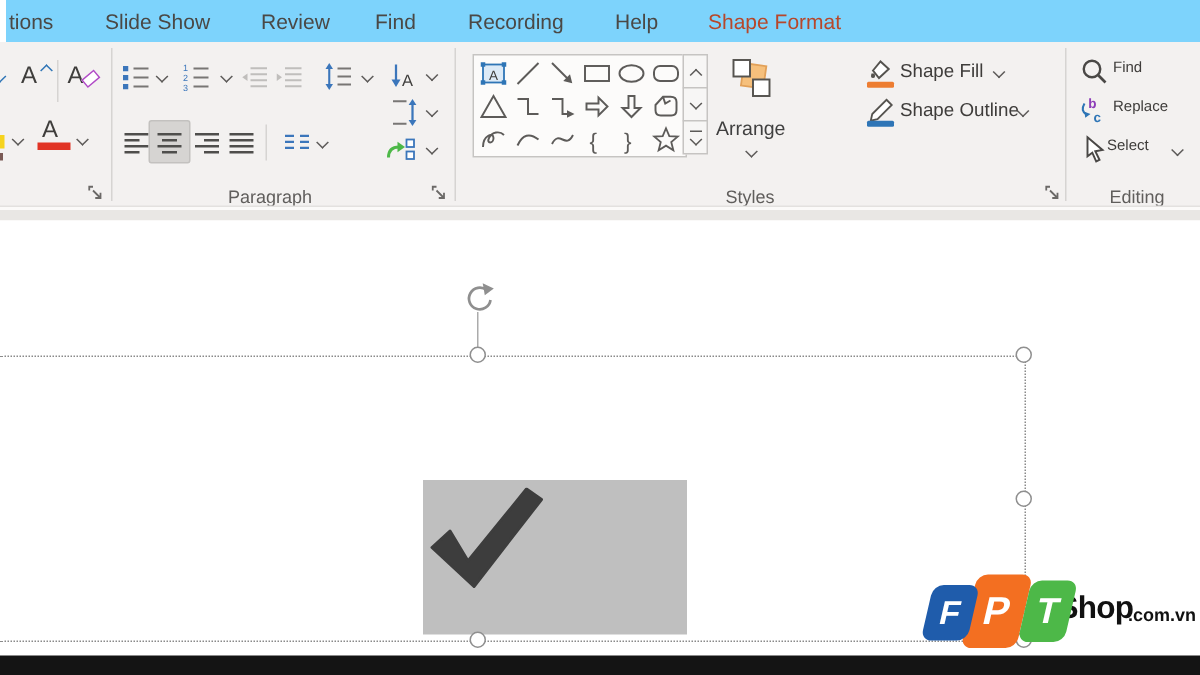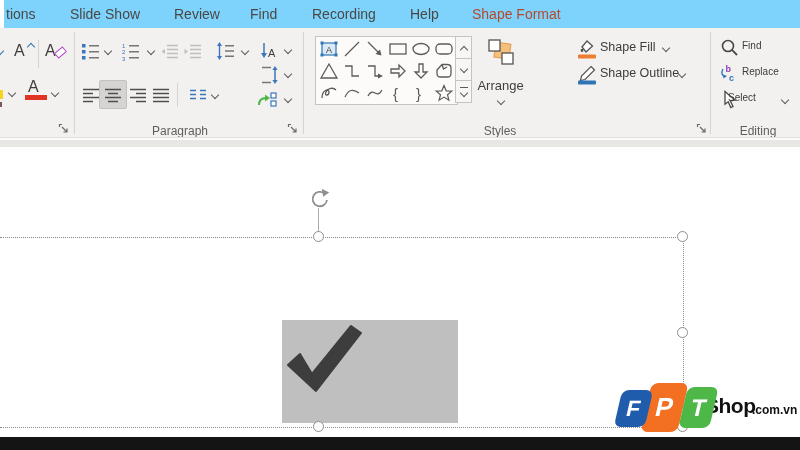--- a/index.html
+++ b/index.html
@@ -363,21 +363,21 @@
           </svg>
       </span>
       <span class="lbl" style="left:26px;top:3px">Replace</span>
     </div>
     <div class="abs" style="left:716px;top:61px;width:84px;height:22px">
       <span class="ic" style="left:6px;top:1px">
         <svg width="16" height="20">
             <path d="M3 1.5 L13 10 L8.2 10.8 L11 16.5 L8.8 17.6 L6.2 11.8 L3 14.2 Z" fill="#fff" stroke="#4a4846" stroke-width="1.3"></path>
           </svg>
       </span>
-      <span class="lbl" style="left:12px;top:3px">Select</span>
+      <span class="lbl" style="left:22px;top:3px">Select</span>
       <span class="chv" style="left:66px;top:8px"></span>
     </div>
     <div class="glbl" style="left:722px;top:96px;width:72px">Editing</div>
   </div>
 
   <div class="strip1"></div>
   <div class="strip2"></div>
   <div class="canvas"></div>
 
   <div class="wm">

